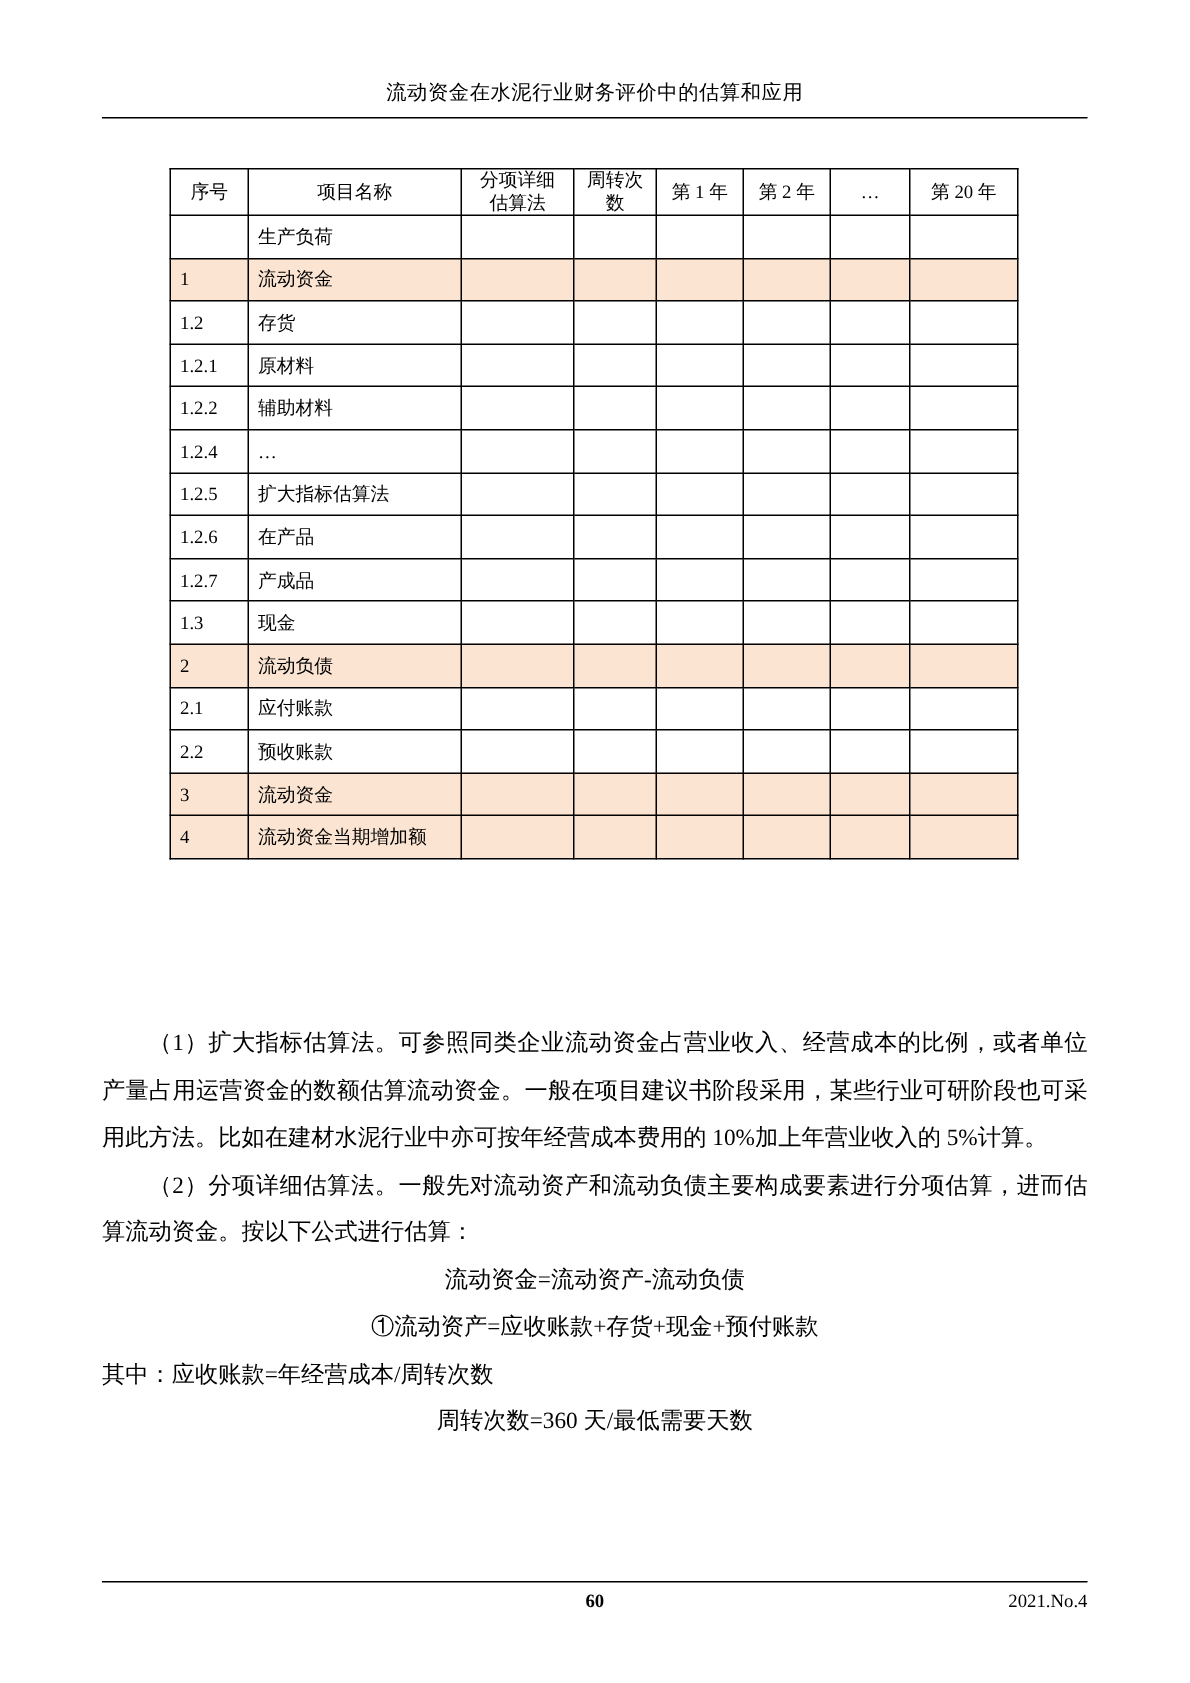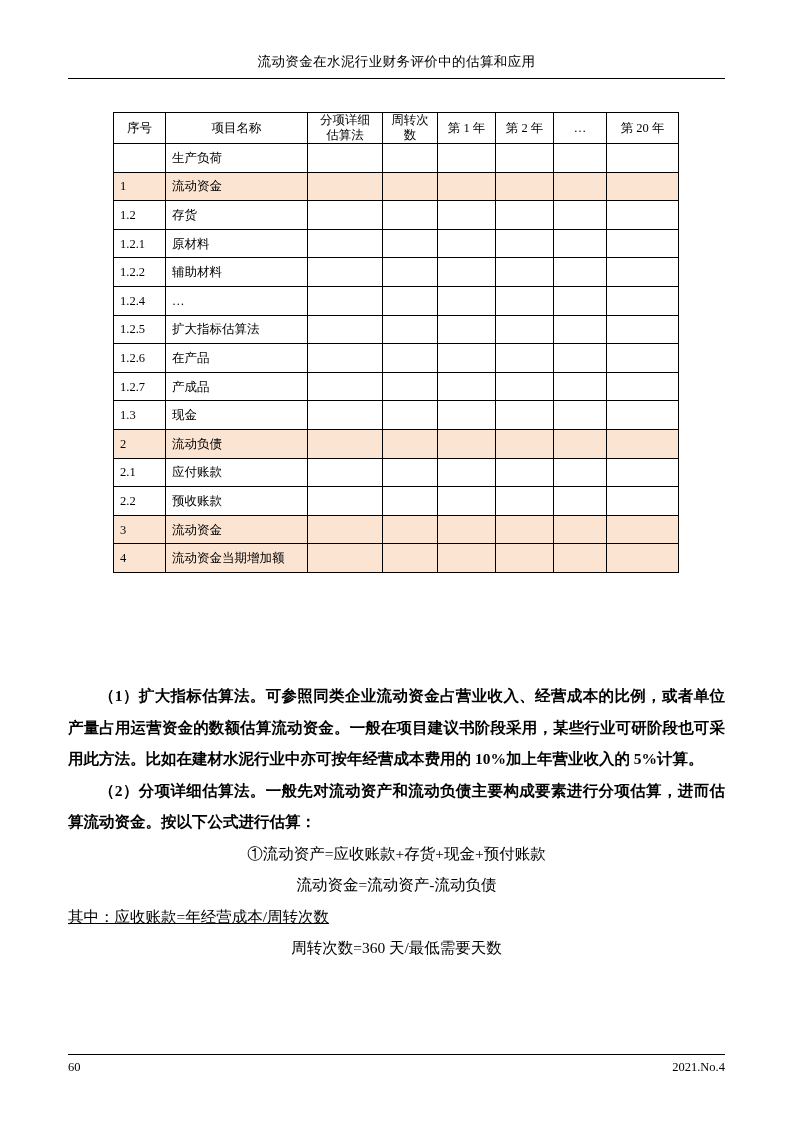--- a/index.html
+++ b/index.html
@@ -86,33 +86,31 @@
     left: 68px;
     right: 68px;
     top: 680px;
     font-size: 15.5px;
     line-height: 31.5px;
     text-align: justify;
   }
   .para {
     text-indent: 0;
     margin: 0;
-    font-weight: bold;
   }
   .para.indent2 {
     text-indent: 31px;
   }
   .centered {
     text-align: center;
     margin: 0;
   }
   .left-line {
     text-align: left;
     margin: 0;
-    text-decoration: underline;
   }
   
   .footer {
     position: absolute;
     left: 68px;
     right: 68px;
     bottom: 44px;
   }
   .footer-rule {
     border-bottom: 1.6px solid #000;
@@ -120,21 +118,22 @@
   }
   .footer-row {
     position: relative;
     height: 18px;
     font-size: 12.5px;
   }
   .footer-page {
     position: absolute;
     left: 0;
     right: 0;
-    text-align: left;
+    text-align: center;
+    font-weight: bold;
   }
   .footer-issue {
     position: absolute;
     right: 0;
     top: 0;
   }
 </style>
 </head>
 <body>
 
@@ -320,22 +319,22 @@
           <td></td>
           <td></td>
         </tr>
       </tbody>
     </table>
   </div>
 
   <div class="body-text">
     <p class="para indent2">（1）扩大指标估算法。可参照同类企业流动资金占营业收入、经营成本的比例，或者单位产量占用运营资金的数额估算流动资金。一般在项目建议书阶段采用，某些行业可研阶段也可采用此方法。比如在建材水泥行业中亦可按年经营成本费用的 10%加上年营业收入的 5%计算。</p>
     <p class="para indent2">（2）分项详细估算法。一般先对流动资产和流动负债主要构成要素进行分项估算，进而估算流动资金。按以下公式进行估算：</p>
+    <p class="centered">流动资金=流动资产-流动负债</p>
     <p class="centered">①流动资产=应收账款+存货+现金+预付账款</p>
-    <p class="centered">流动资金=流动资产-流动负债</p>
     <p class="left-line">其中：应收账款=年经营成本/周转次数</p>
     <p class="centered">周转次数=360 天/最低需要天数</p>
   </div>
 
   <div class="footer">
     <div class="footer-rule"></div>
     <div class="footer-row">
       <span class="footer-page">60</span>
       <span class="footer-issue">2021.No.4</span>
     </div>

